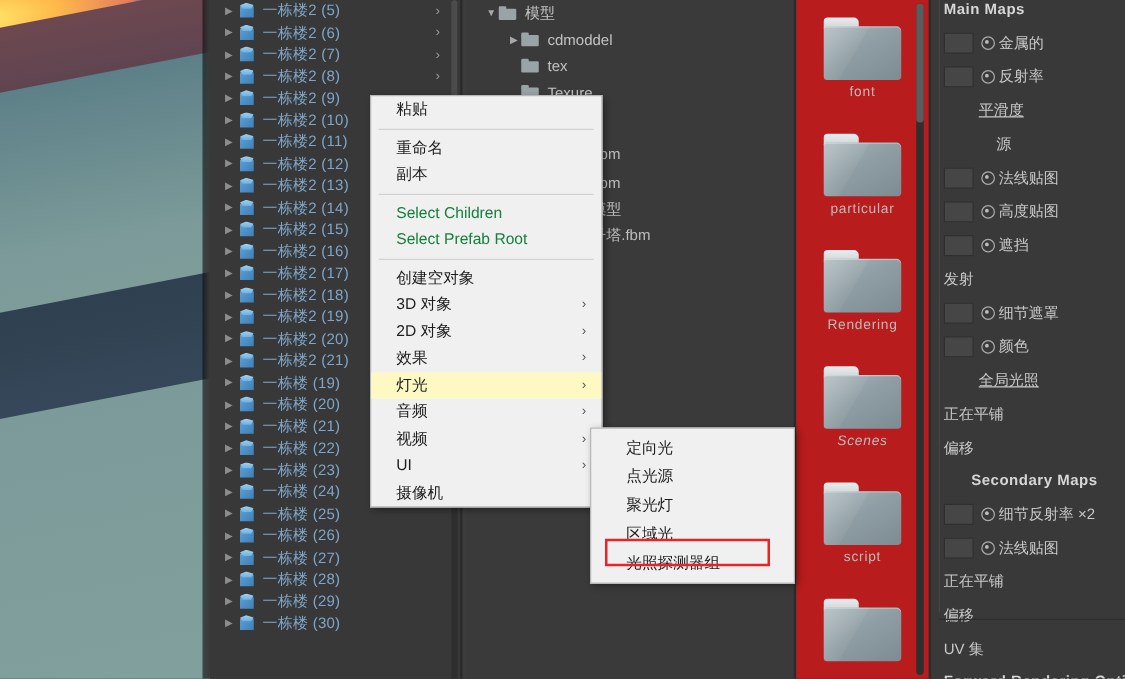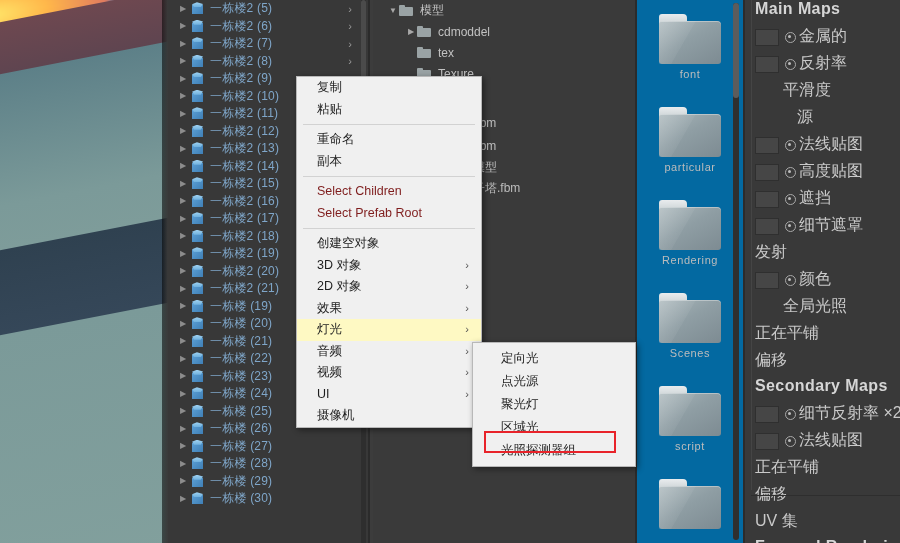--- a/index.html
+++ b/index.html
@@ -55,53 +55,53 @@
   .proj-tree{position:absolute;left:373px;top:0;width:262px;height:543px;background:#3a3a3a;overflow:hidden;}
   .p-row{position:relative;height:21px;display:flex;align-items:center;box-sizing:border-box;}
   .p-tri{width:12px;flex:0 0 12px;color:#a8a8a8;font-size:8px;text-align:center;}
   .p-fold{width:15px;height:12px;flex:0 0 15px;margin-right:6px;position:relative;}
   .p-fold:before{content:"";position:absolute;left:0;top:2px;width:14px;height:9px;background:#9aa3a5;border-radius:1px;}
   .p-fold:after{content:"";position:absolute;left:0;top:0px;width:6px;height:3px;background:#9aa3a5;border-radius:1px 1px 0 0;}
   .p-label{color:#c2c2c2;font-size:12px;white-space:nowrap;}
   .p-label.fbm{color:#bdbdbd;}
 
   
-  .proj-grid{position:absolute;left:637px;top:0;width:106px;height:543px;background:#0369a1;overflow:hidden;}
+  .proj-grid{position:absolute;left:637px;top:0;width:106px;height:543px;background:#b91c1c;overflow:hidden;}
   .grid-item{position:absolute;left:0;width:106px;text-align:center;}
   .folder-ico{width:66px;height:50px;margin:0 auto;position:relative;}
   .folder-ico .tab{position:absolute;left:2px;top:0;width:28px;height:9px;
     background:linear-gradient(180deg,#e9ecee 0%,#cfd6d8 100%);border-radius:3px 4px 0 0;}
   .folder-ico .body{position:absolute;left:2px;top:7px;width:62px;height:43px;border-radius:2px 4px 3px 3px;
     background:linear-gradient(150deg,#a9b6ba 0%,#8f9ea4 45%,#7d8b92 100%);
     box-shadow:inset 0 1px 0 rgba(255,255,255,.35);}
   .folder-ico .glare{position:absolute;left:2px;top:7px;width:62px;height:43px;
     background:linear-gradient(120deg,rgba(255,255,255,.22) 0%,rgba(255,255,255,.05) 42%,rgba(255,255,255,0) 43%);}
   .grid-label{margin-top:4px;font-size:11px;color:#bcbcbc;letter-spacing:.6px;}
   .proj-scrollbar{position:absolute;right:4px;top:3px;width:6px;height:537px;background:#2f2f2f;border-radius:3px;}
   .proj-scrollbar i{position:absolute;left:0;top:0;width:6px;height:95px;background:#5c5c5c;border-radius:3px;display:block;}
 
   
   .inspector{position:absolute;left:745px;top:0;width:155px;height:543px;background:#393939;overflow:hidden;}
   .insp-left-rule{position:absolute;left:6px;top:0;width:1px;height:490px;background:#454545;}
   .insp-row{position:relative;height:27px;padding-left:10px;box-sizing:border-box;white-space:nowrap;}
-  .insp-row .txt{font-size:16px;color:#c9c9c9;margin-top:28px;}
+  .insp-row .txt{font-size:12px;color:#c9c9c9;margin-top:28px;}
   .insp-row.head .txt{font-weight:bold;color:#d6d6d6;letter-spacing:.4px;}
   .swatch{display:inline-block;width:22px;height:15px;background:#464646;border:1px solid #2f2f2f;vertical-align:middle;margin-right:6px;}
   .radio{display:inline-block;width:9px;height:9px;border:1px solid #a9a9a9;border-radius:50%;vertical-align:middle;margin-right:3px;position:relative;}
   .radio:after{content:"";position:absolute;left:2px;top:2px;width:3px;height:3px;border-radius:50%;background:#bdbdbd;}
-  .indent-1{padding-left:38px;}
+  .indent-1{padding-left:38px;text-decoration:underline;}
   .indent-2{padding-left:52px;}
   .insp-divider{position:absolute;left:6px;width:149px;height:1px;background:#2e2e2e;}
 
   
   .ctx{position:absolute;left:296px;top:76px;width:184px;background:#f0f0f0;
     border:1px solid #b8b8b8;box-shadow:2px 2px 6px rgba(0,0,0,.45);z-index:40;}
   .ctx-item{height:21.5px;line-height:21.5px;padding-left:20px;font-size:12.5px;color:#1d1d1d;
     position:relative;box-sizing:border-box;white-space:nowrap;}
-  .ctx-item.disabled{color:#7f1d1d;}
+  .ctx-item.disabled{color:#15803d;}
   .ctx-item.selected{background:#fef9c3;}
   .ctx-item .arrow{position:absolute;right:12px;top:0;color:#555;font-size:11px;}
   .ctx-sep{height:1px;margin:4px 6px;background:#d2d2d2;}
 
   
   .submenu{position:absolute;left:472px;top:342px;width:162px;background:#f0f0f0;
     border:1px solid #b8b8b8;box-shadow:2px 2px 6px rgba(0,0,0,.45);z-index:50;padding:4px 0;}
   .sub-item{height:23px;line-height:23px;padding-left:28px;font-size:12.5px;color:#1d1d1d;white-space:nowrap;}
   .redbox{position:absolute;left:484px;top:431px;width:132px;height:22px;
     border:2px solid #e8232a;z-index:60;pointer-events:none;box-sizing:border-box;}
@@ -339,21 +339,21 @@
           <div class="grid-label">particular</div>
         </div>
         <div class="grid-item" style="top: 200px;">
           <div class="folder-ico">
             <span class="tab"></span>
             <span class="body"></span>
             <span class="glare"></span>
           </div>
           <div class="grid-label">Rendering</div>
         </div>
-        <div class="grid-item" style="top: 293px;">
+        <div class="grid-item" style="top: 293px; font-style: italic;">
           <div class="folder-ico">
             <span class="tab"></span>
             <span class="body"></span>
             <span class="glare"></span>
           </div>
           <div class="grid-label">Scenes</div>
         </div>
         <div class="grid-item" style="top: 386px;">
           <div class="folder-ico">
             <span class="tab"></span>
@@ -381,40 +381,39 @@
     <div class="insp-left-rule"></div>
     <div id="insp-rows">
         <div class="insp-row head" style="height: 26px;"><span class="txt">Main Maps</span></div>
         <div class="insp-row"><span class="swatch"></span><span class="radio"></span><span class="txt">金属的</span></div>
         <div class="insp-row"><span class="swatch"></span><span class="radio"></span><span class="txt">反射率</span></div>
         <div class="insp-row indent-1"><span class="txt">平滑度</span></div>
         <div class="insp-row indent-2"><span class="txt">源</span></div>
         <div class="insp-row"><span class="swatch"></span><span class="radio"></span><span class="txt">法线贴图</span></div>
         <div class="insp-row"><span class="swatch"></span><span class="radio"></span><span class="txt">高度贴图</span></div>
         <div class="insp-row"><span class="swatch"></span><span class="radio"></span><span class="txt">遮挡</span></div>
+        <div class="insp-row"><span class="txt">发射</span></div>
         <div class="insp-row"><span class="swatch"></span><span class="radio"></span><span class="txt">细节遮罩</span></div>
-        <div class="insp-row"><span class="txt">发射</span></div>
         <div class="insp-row"><span class="swatch"></span><span class="radio"></span><span class="txt">颜色</span></div>
         <div class="insp-row indent-1"><span class="txt">全局光照</span></div>
         <div class="insp-row"><span class="txt">正在平铺</span></div>
         <div class="insp-row"><span class="txt">偏移</span></div>
-        <div class="insp-row head" style="height: 26px;"><span class="txt">Secondary Maps</span></div>
+        <div class="insp-row head" style="height: 26px; text-align: center;"><span class="txt">Secondary Maps</span></div>
         <div class="insp-row"><span class="swatch"></span><span class="radio"></span><span class="txt">细节反射率 ×2</span></div>
         <div class="insp-row"><span class="swatch"></span><span class="radio"></span><span class="txt">法线贴图</span></div>
         <div class="insp-row"><span class="txt">正在平铺</span></div>
         <div class="insp-row"><span class="txt">偏移</span></div>
         <div class="insp-row"><span class="txt">UV 集</span></div>
         <div class="insp-row head" style="height: 26px;"><span class="txt">Forward Rendering Options</span></div>
       </div>
     <div class="insp-divider" style="top:495px"></div>
   </div>
 
   <div class="ctx">
     <div id="ctx-items">
-        <div class="ctx-item"><span>复制</span></div>
         <div class="ctx-item"><span>粘贴</span></div>
         <div class="ctx-sep"></div>
         <div class="ctx-item"><span>重命名</span></div>
         <div class="ctx-item"><span>副本</span></div>
         <div class="ctx-sep"></div>
         <div class="ctx-item disabled"><span>Select Children</span></div>
         <div class="ctx-item disabled"><span>Select Prefab Root</span></div>
         <div class="ctx-sep"></div>
         <div class="ctx-item"><span>创建空对象</span></div>
         <div class="ctx-item"><span>3D 对象</span><span class="arrow">›</span></div>

